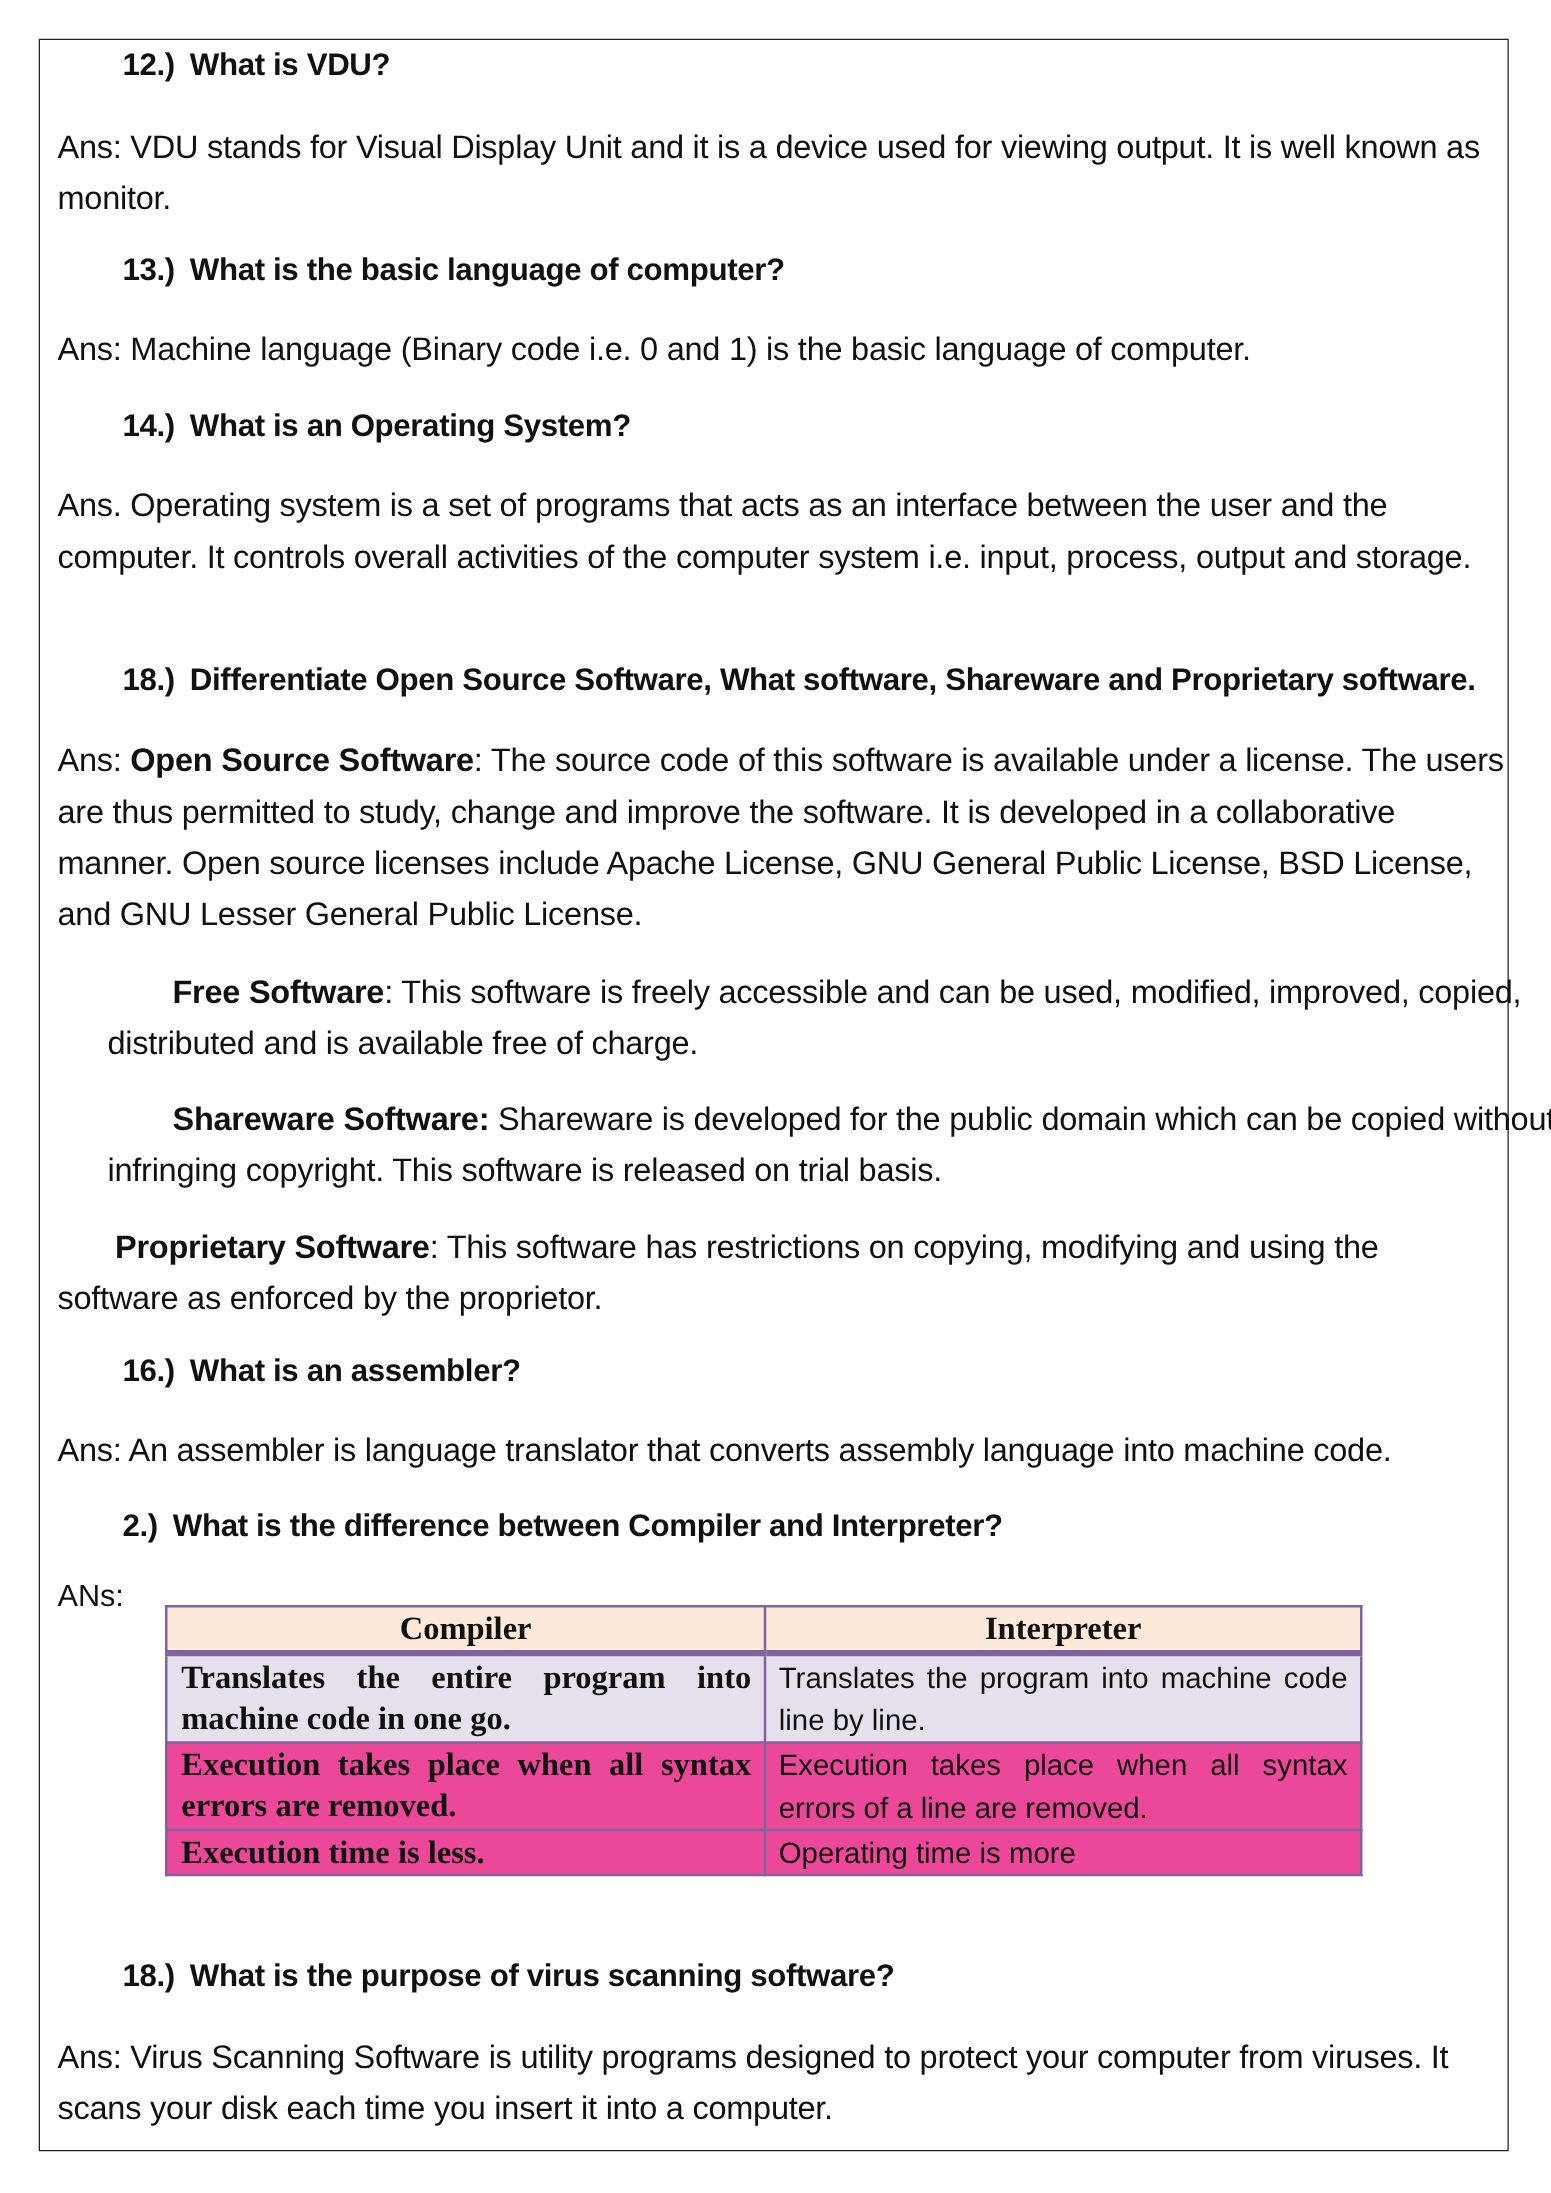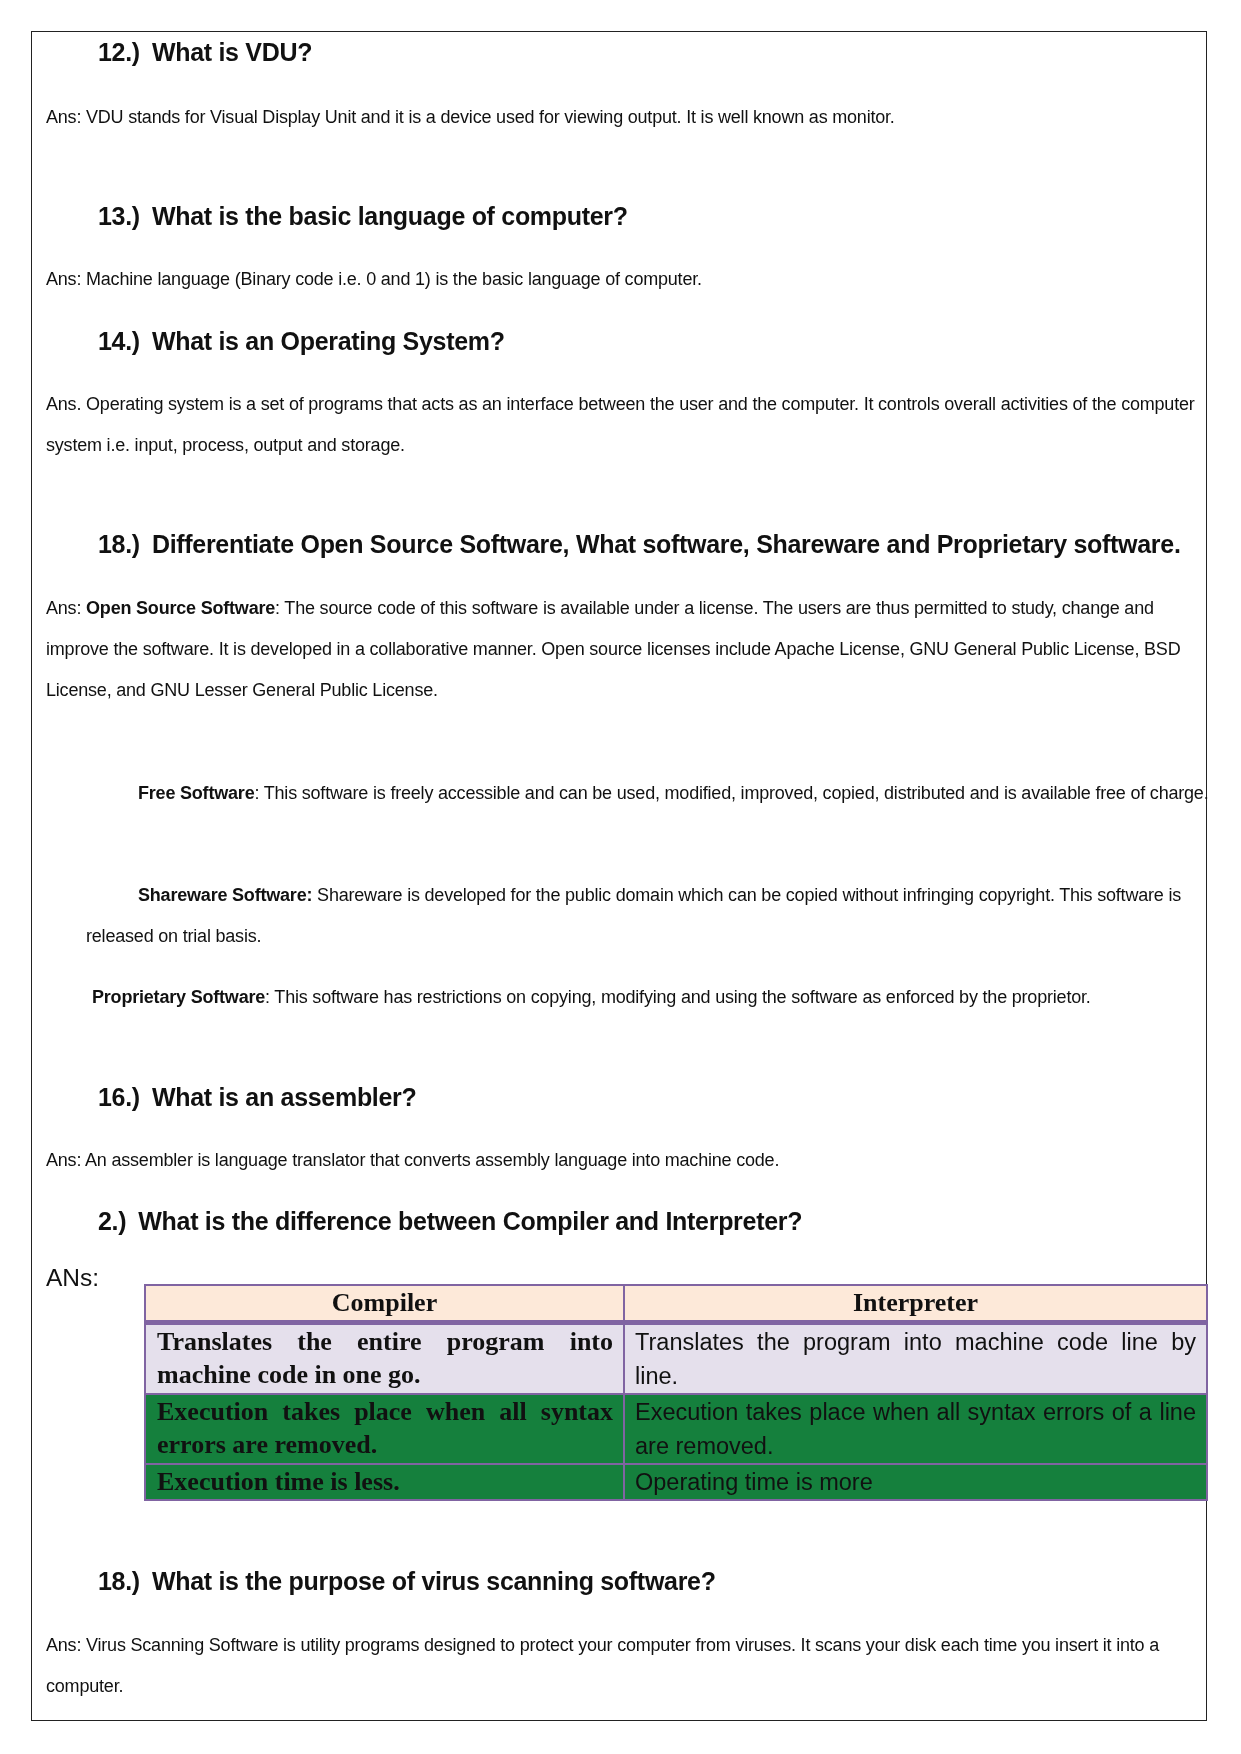--- a/index.html
+++ b/index.html
@@ -2,36 +2,36 @@
 <html><head>
 <meta charset="utf-8">
 <style>
   html, body { margin: 0; padding: 0; background: #ffffff; }
   body { width: 1241px; height: 1754px; position: relative; overflow: hidden;
          font-family: "Liberation Sans", sans-serif; color: #111; }
   .frame { position: absolute; left: 31px; top: 31px; width: 1176px; height: 1690px;
            border: 1.5px solid #222; box-sizing: border-box; }
   .q { position: absolute; left: 66px; font-weight: bold; font-size: 25px; letter-spacing: -0.3px; white-space: nowrap; margin-left: 32px; }
   .q .num { margin-right: 12px; }
-  .p { position: absolute; left: 46px; width: 1160px; font-size: 18px; line-height: 41px; letter-spacing: -0.2px; }
+  .p { position: absolute; left: 46px; width: 1160px; font-size: 26px; line-height: 41px; letter-spacing: -0.2px; }
   .p b { font-weight: bold; }
   .indent1 { text-indent: 52px; margin-left: 40px; }
   .indent2 { text-indent: 46px; }
   .ans-label { position: absolute; left: 46px; top: 1264px; font-size: 24.5px; }
-  table.cmp { position: absolute; left: 144px; top: 1284px; width: 1064px; border-collapse: collapse;
+  table.cmp { position: absolute; left: 132px; top: 1284px; width: 958px; border-collapse: collapse;
               border: 2px solid #8064a2; }
   table.cmp td, table.cmp th { border: 2px solid #8064a2; padding: 0 10px; vertical-align: top; }
   table.cmp th { background: #fde9d9; font-family: "Liberation Serif", serif; font-weight: bold;
                  font-size: 26px; height: 34px; line-height: 34px; text-align: center;
                  border-bottom: 5px solid #8064a2; }
   table.cmp td.c1 { font-family: "Liberation Serif", serif; font-weight: bold; font-size: 26px;
                     line-height: 33px; text-align: justify; width: 456px; padding-left: 11px; }
   table.cmp td.c2 { font-size: 23.5px; line-height: 34px; text-align: justify; }
   tr.lav td { background: #e5e0ec; }
-  tr.peach td { background: #15803d; }
+  tr.peach td { background: #ec4899; }
 </style>
 </head>
 <body>
 
 <div class="frame"></div>
 
 <div class="q" style="top:38px">
   <span class="num">12.)</span><span>What is VDU?</span>
 </div>
 <div class="p" style="top:97px">Ans: VDU stands for Visual Display Unit and it is a device used for viewing output. It is well known as monitor.</div>

